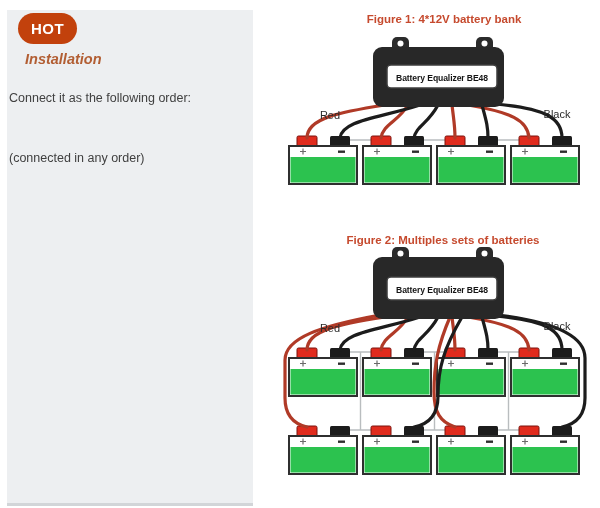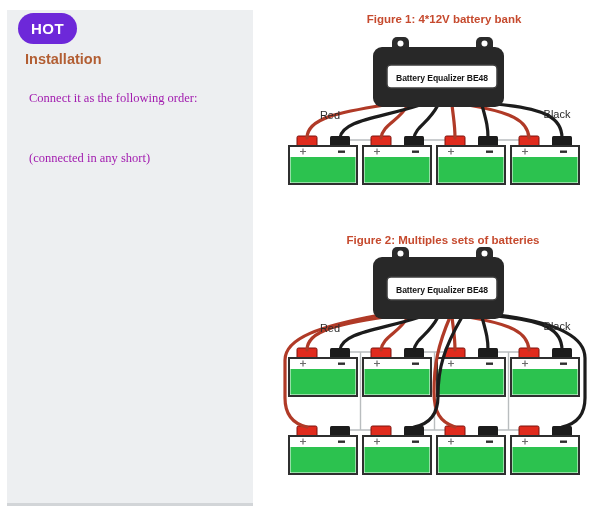--- a/index.html
+++ b/index.html
@@ -1,41 +1,41 @@
 <!DOCTYPE html>
 <html><head>
 <meta charset="utf-8">
 <style>
   html,body{margin:0;padding:0;background:#fff;}
   .stage{position:relative;width:600px;height:508px;background:#ffffff;overflow:hidden;
          font-family:"Liberation Sans",sans-serif;border-right:2px solid #e6e6e6;}
   .panel{position:absolute;left:7px;top:10px;width:246px;height:493px;background:#edeff1;
          box-shadow:0 3px 0 #d2d5d8;}
-  .hot{display:inline-block;margin:3px 0 0 11px;background:#6d28d9;color:#ffffff;
+  .hot{display:inline-block;margin:3px 0 0 11px;background:#c2410c;color:#ffffff;
        font-size:15px;font-weight:bold;letter-spacing:.5px;padding:7px 13px;border-radius:18px;}
-  .heading{margin:7px 0 0 18px;font-size:14.5px;font-weight:bold;color:#b25e33;}
-  .panel p{margin:16px 14px 0 22px;font-size:12.5px;line-height:22px;color:#a21caf;font-family:Liberation Serif, serif;}
+  .heading{margin:7px 0 0 18px;font-size:14.5px;font-weight:bold;color:#b25e33;font-style:italic;}
+  .panel p{margin:16px 14px 0 2px;font-size:12.5px;line-height:22px;color:#404040;}
   .panel p.intro{margin-top:20px;}
   svg text{font-family:"Liberation Sans",sans-serif;}
   .fig-title{font-size:11.5px;font-weight:bold;}
   .wire-label{font-size:11px;fill:#2a2a2a;}
   .dev-label{font-size:8.6px;font-weight:bold;fill:#141414;letter-spacing:-0.1px;}
 </style>
 </head>
 <body>
 
 <div class="stage">
 
   <div class="panel">
     <div class="hot">HOT</div>
     <div class="heading">Installation</div>
     <p class="intro">Connect it as the following order:</p>
     <p class="step">
       <br>
-      <span>(connected in any short)</span>
+      <span>(connected in any order)</span>
     </p>
   </div>
 
   <svg class="diagram" width="600" height="508" viewBox="0 0 600 508" style="position:absolute;left:0;top:0;">
     <defs>
       <g id="battery">
         <rect x="8" y="0" width="20" height="12" rx="1.5" stroke="#7a120c" stroke-width="1" fill="#e02b1d"></rect>
         <rect x="41" y="0" width="20" height="12" rx="1.5" fill="#1c1c1c"></rect>
         <rect x="0" y="10" width="68" height="38" fill="#ffffff" stroke="#2f2f2f" stroke-width="2"></rect>
         <rect x="1.5" y="21" width="65" height="25.5" fill="#2cc24f"></rect>

